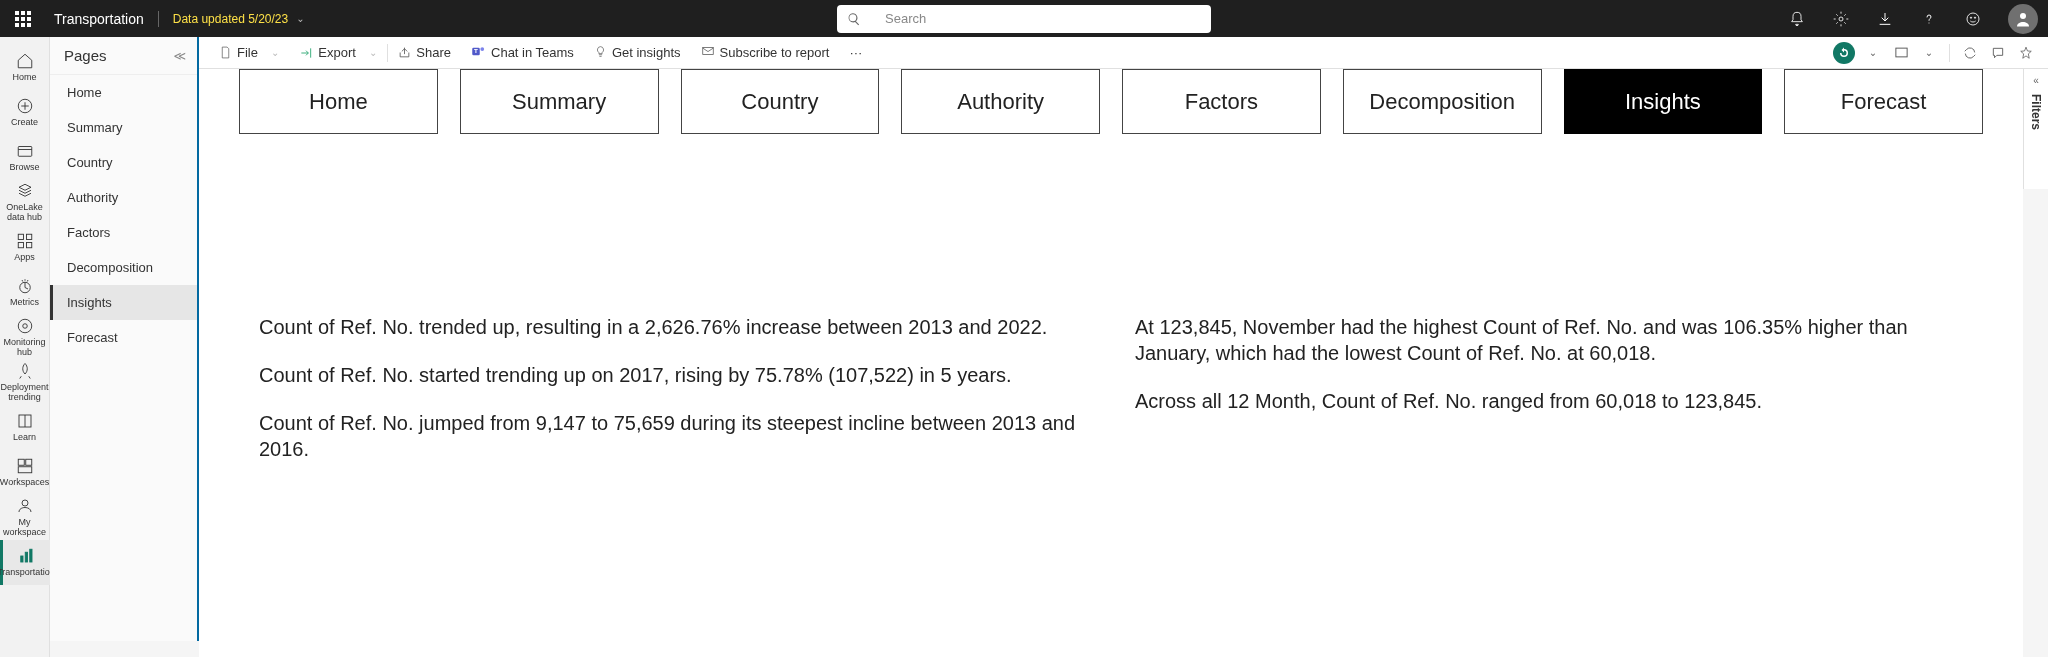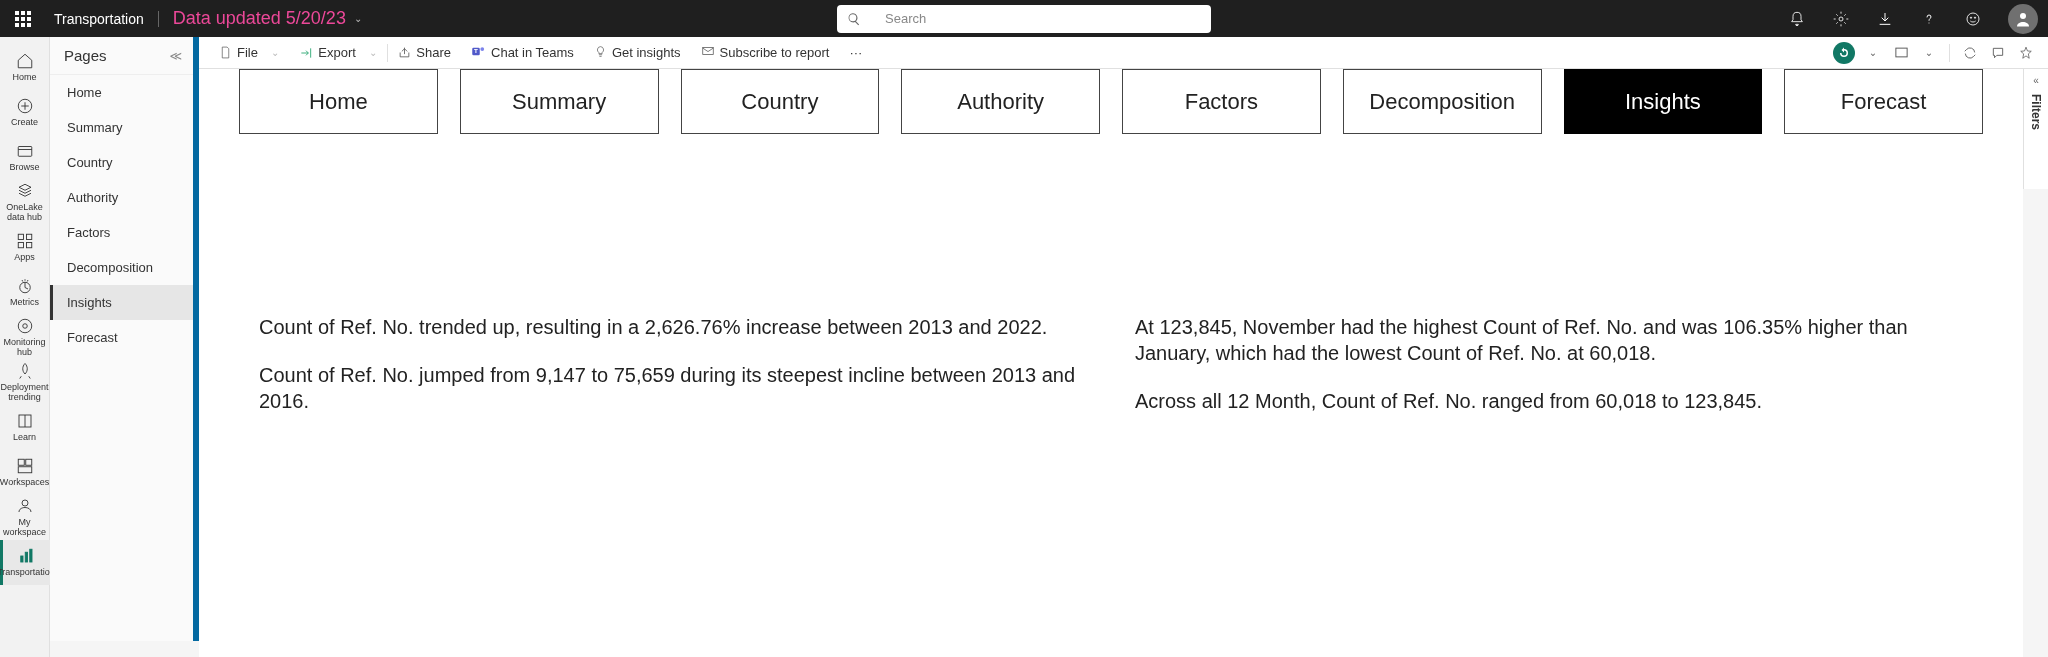--- a/index.html
+++ b/index.html
@@ -3,37 +3,37 @@
 <meta charset="utf-8">
 <style>
 *{box-sizing:border-box;margin:0;padding:0;font-family:"Segoe UI",Arial,sans-serif}
 body{background:#f5f5f5;width:2048px;height:657px;overflow:hidden;position:relative}
 .topbar{height:37px;background:#1f1f1f;display:flex;align-items:center;color:#fff;font-size:14px;padding:0 10px;position:relative;z-index:10}
 .waffle{width:26px;height:26px;display:flex;align-items:center;justify-content:center;cursor:pointer}
 .waf-grid{display:grid;grid-template-columns:repeat(3,4px);grid-template-rows:repeat(3,4px);gap:2px}
 .waf-grid span{width:4px;height:4px;background:#fff}
 .top-title{margin-left:18px;font-weight:500}
 .top-div{width:1px;height:16px;background:#666;margin:0 14px}
-.top-sub{color:#ec4899;font-size:18px}
+.top-sub{color:#fde047;font-size:12px}
 .chev{margin-left:8px;font-size:10px;color:#bbb}
 .search-wrap{position:absolute;left:50%;transform:translateX(-50%);width:374px;height:28px;background:#fff;border-radius:4px;display:flex;align-items:center;padding:0 10px}
 .search-wrap svg{fill:#666}
 .search-input{border:none;outline:none;flex:1;margin-left:24px;font-size:13px;color:#333}
 .search-input::placeholder{color:#888}
 .top-right{position:absolute;right:10px;display:flex;align-items:center;gap:26px}
 .top-ico{width:18px;height:18px;display:flex;align-items:center;justify-content:center;cursor:pointer}
 .top-ico svg{fill:#fff;stroke:#fff}
 .avatar{width:30px;height:30px;border-radius:50%;background:#707070;display:flex;align-items:center;justify-content:center}
 .avatar svg{fill:#fff}
 .leftrail{position:absolute;left:0;top:37px;width:50px;bottom:0;background:#f2f2f2;border-right:1px solid #e0e0e0;display:flex;flex-direction:column;align-items:center;padding-top:8px;gap:0}
 .rail-item{width:50px;height:45px;display:flex;flex-direction:column;align-items:center;justify-content:center;cursor:pointer;font-size:9px;color:#333;text-align:center;line-height:1.1;gap:3px;padding:2px 0}
 .rail-item svg{stroke:#333;fill:none;stroke-width:1.2}
 .rail-item.active{border-left:3px solid #117865;background:#e8e8e8}
 .rail-item.active svg{stroke:#117865;fill:#117865}
-.pages-panel{position:absolute;left:50px;top:37px;width:149px;bottom:16px;background:#fafafa;border-right:6px solid #0369a1}
+.pages-panel{position:absolute;left:50px;top:37px;width:149px;bottom:16px;background:#fafafa;border-right:2px solid #0369a1}
 .pages-head{display:flex;align-items:center;justify-content:space-between;padding:10px 14px 10px 14px;border-bottom:1px solid #eee}
 .pages-title{font-size:15px;color:#333}
 .collapse-ico{font-size:12px;color:#888;cursor:pointer;letter-spacing:-3px}
 .page-item{padding:10px 14px;font-size:13px;color:#333;cursor:pointer;border-left:3px solid transparent}
 .page-item.sel{background:#e6e6e6;border-left:3px solid #333;font-weight:400}
 .toolbar{position:absolute;left:199px;right:0;top:37px;height:32px;background:#fff;border-bottom:1px solid #e0e0e0;display:flex;align-items:center;padding:12px 10px;font-size:13px;color:#333}
 .tb-item{display:flex;align-items:center;gap:5px;padding:0 10px;cursor:pointer;height:100%}
 .tb-item svg{fill:#555}
 .tb-item .teams-ico svg,.tb-item .ins-ico svg,.tb-item .sub-ico svg{fill:none}
 .tb-sep{width:1px;height:18px;background:#e0e0e0}
@@ -311,20 +311,21 @@
       <div class="nav-btn">Country</div>
       <div class="nav-btn">Authority</div>
       <div class="nav-btn">Factors</div>
       <div class="nav-btn">Decomposition</div>
       <div class="nav-btn active">Insights</div>
       <div class="nav-btn">Forecast</div>
     </div>
   <div class="text-cols">
     <div class="col" id="col-left">
         <p>Count of Ref. No. trended up, resulting in a 2,626.76% increase between 2013 and 2022.</p>
+        <p>Count of Ref. No. started trending up on 2017, rising by 75.78% (107,522) in 5 years.</p>
         <p>Count of Ref. No. jumped from 9,147 to 75,659 during its steepest incline between 2013 and 2016.</p>
       </div>
     <div class="col" id="col-right">
         <p>At 123,845, November had the highest Count of Ref. No. and was 106.35% higher than January, which had the lowest Count of Ref. No. at 60,018.</p>
         <p>Across all 12 Month, Count of Ref. No. ranged from 60,018 to 123,845.</p>
       </div>
   </div>
 </div>
 
 <div class="filters-tab">

